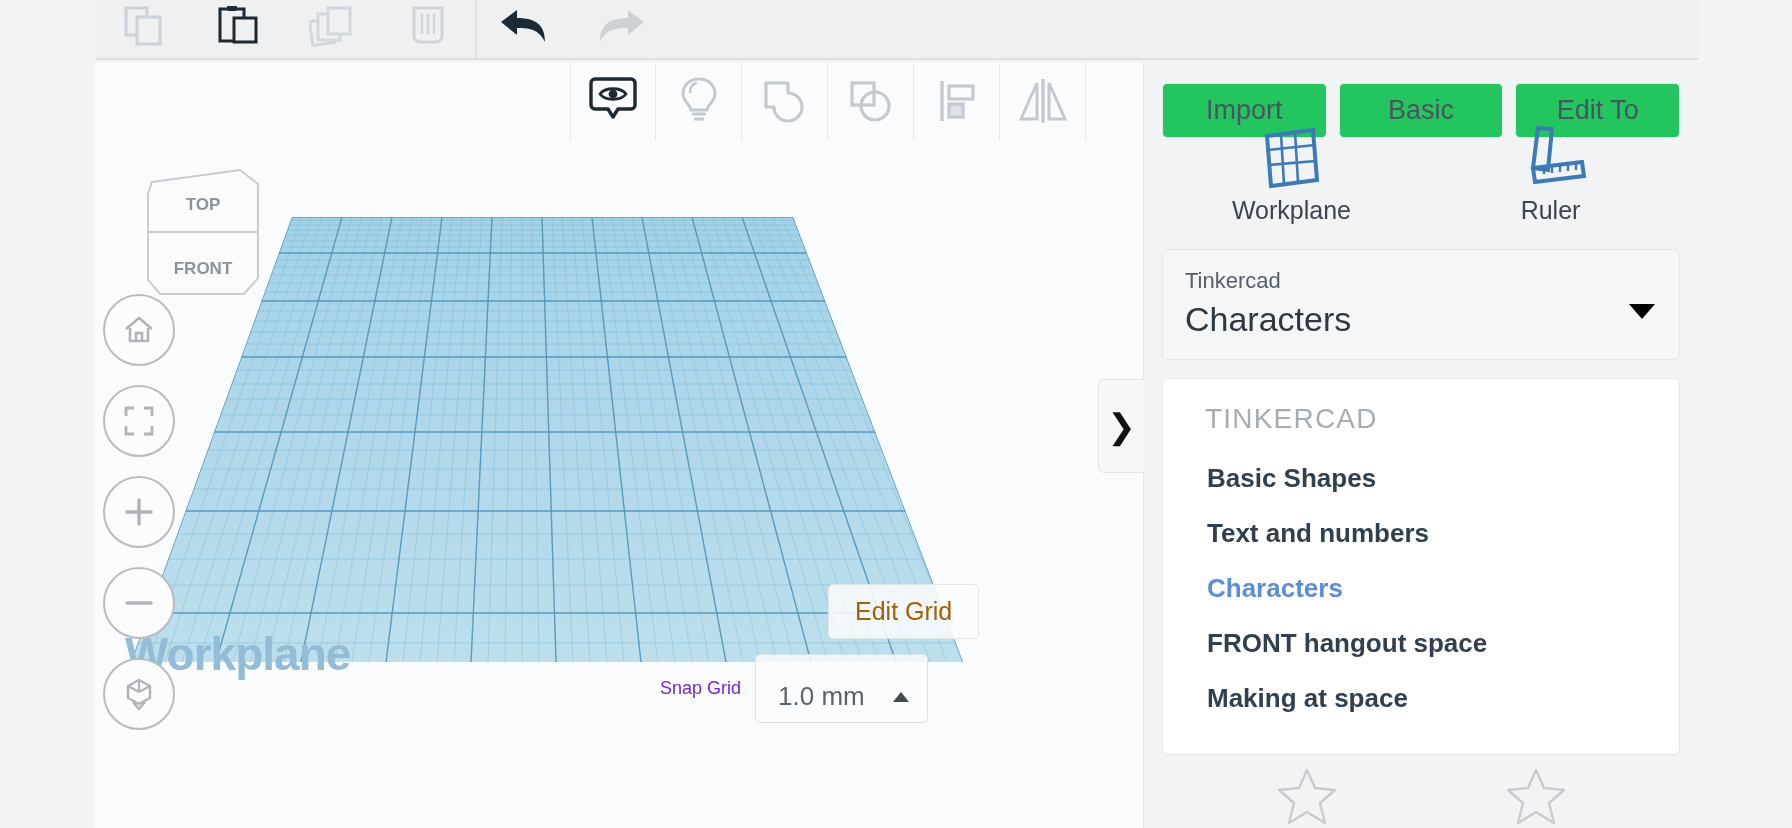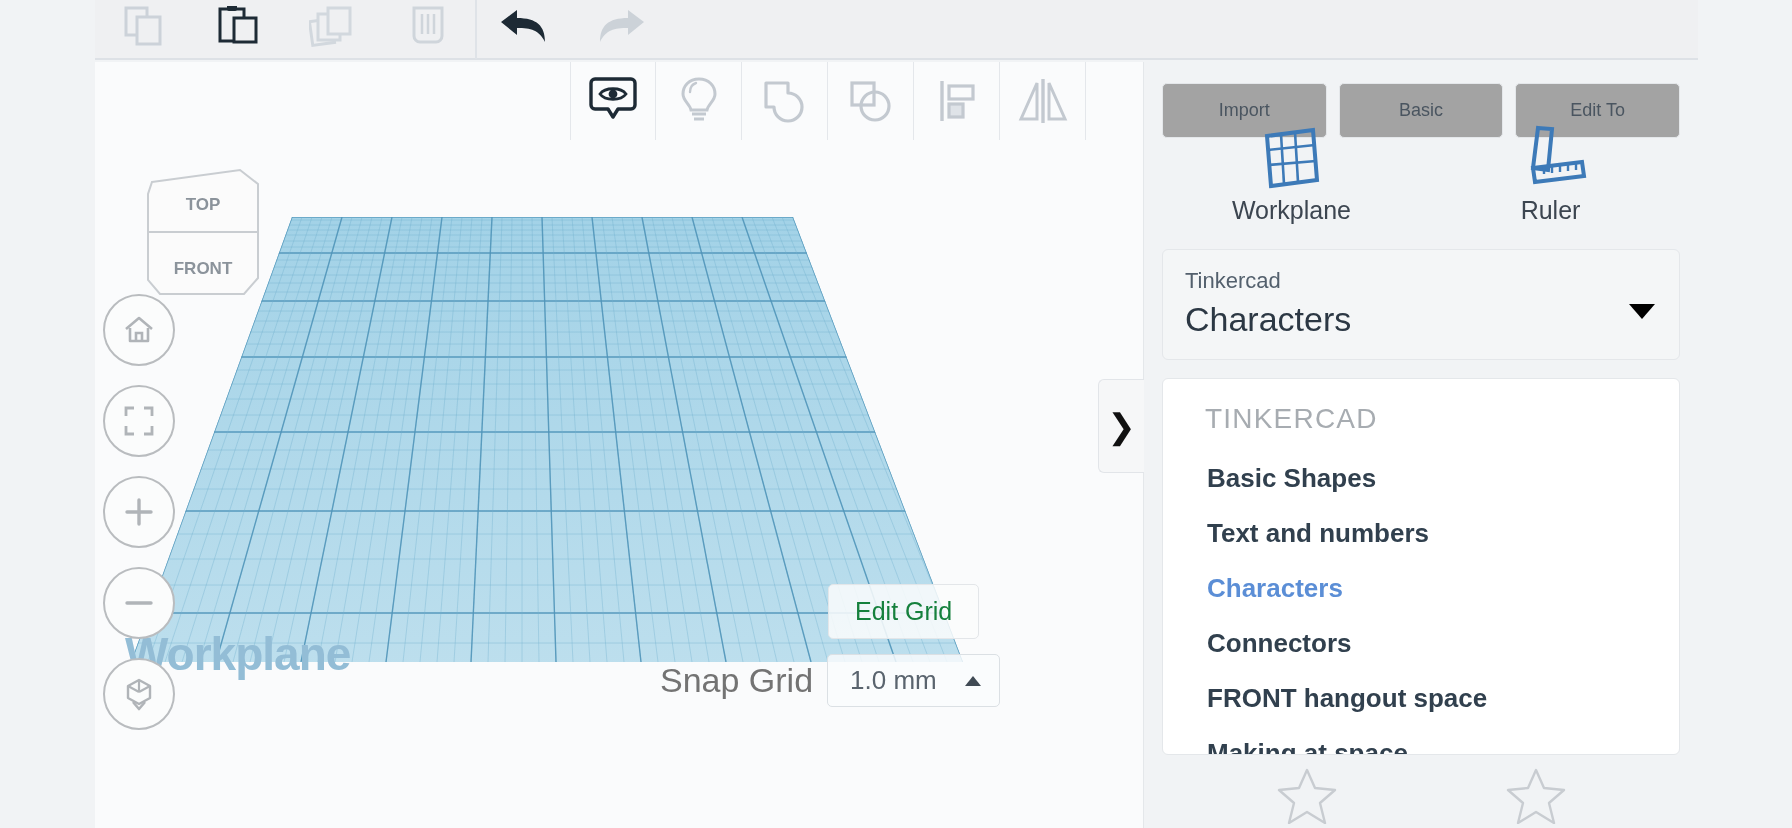--- a/index.html
+++ b/index.html
@@ -70,32 +70,32 @@
     pointer-events: none; user-select: none;
     font-family: "Liberation Sans", sans-serif;
   }
 
   
   .edit-grid {
     position: absolute; left: 733px; top: 522px;
     padding: 12px 26px;
     background: rgba(250,251,252,0.86);
     border: 1px solid #e3e6e9; border-radius: 5px;
-    font-size: 25px; color: #15803d;
+    font-size: 25px; color: #a16207;
     cursor: pointer;
   }
   
   .snap-row {
     position: absolute; left: 565px; top: 592px;
     display: flex; align-items: center; gap: 14px;
   }
-  .snap-label { font-size: 34px; color: #737373; }
+  .snap-label { font-size: 18px; color: #6d28d9; }
   .snap-select {
     display: flex; align-items: center; gap: 28px;
-    padding: 10px 18px 10px 22px;
+    padding: 26px 18px 10px 22px;
     background: rgba(250,251,252,0.82);
     border: 1px solid #dbe0e4; border-radius: 5px;
     font-size: 26px; color: #5a646e;
     cursor: pointer;
   }
   .caret-up {
     width: 0; height: 0;
     border-left: 8px solid transparent; border-right: 8px solid transparent;
     border-bottom: 10px solid #404a54;
   }
@@ -120,23 +120,23 @@
     border-left: 1px solid #e4e7ea;
     z-index: 5;
   }
   .rp-actions {
     display: flex; gap: 12px; padding: 21px 18px 0 18px;
     position: relative;
   }
   .rp-action {
     flex: 1; height: 55px;
     border: 1px solid #e4e7ea; border-radius: 5px;
-    background: #a3a3a3;
+    background: #22c55e;
     display: flex; align-items: center; justify-content: center;
-    font-size: 18px; color: #4a5560;
+    font-size: 27px; color: #4a5560;
     cursor: pointer;
   }
   .rp-tools {
     display: flex; padding: 0 18px; margin-top: -14px;
     position: relative;
   }
   .rp-tool {
     flex: 1; display: flex; flex-direction: column;
     align-items: center; cursor: pointer;
   }
@@ -508,21 +508,20 @@
       <div class="rp-card-sub">Tinkercad</div>
       <div class="rp-card-title">Characters</div>
       <div class="rp-card-caret"></div>
     </div>
 
     <div class="rp-list">
       <div class="rp-list-header">TINKERCAD</div>
       <div class="rp-list-item">Basic Shapes</div>
       <div class="rp-list-item">Text and numbers</div>
       <div class="rp-list-item active">Characters</div>
-      <div class="rp-list-item">Connectors</div>
       <div class="rp-list-item">FRONT hangout space</div>
       <div class="rp-list-item">Making at space</div>
 
     </div>
 
     <div class="rp-footer">
       <div class="star-slot">
         <svg width="64" height="58" viewBox="0 0 64 58">
           <polygon points="32,4 40,22 60,24 45,37 50,57 32,46 14,57 19,37 4,24 24,22" fill="none" stroke="#c8ccd1" stroke-width="2.4" stroke-linejoin="round"></polygon>
         </svg>

